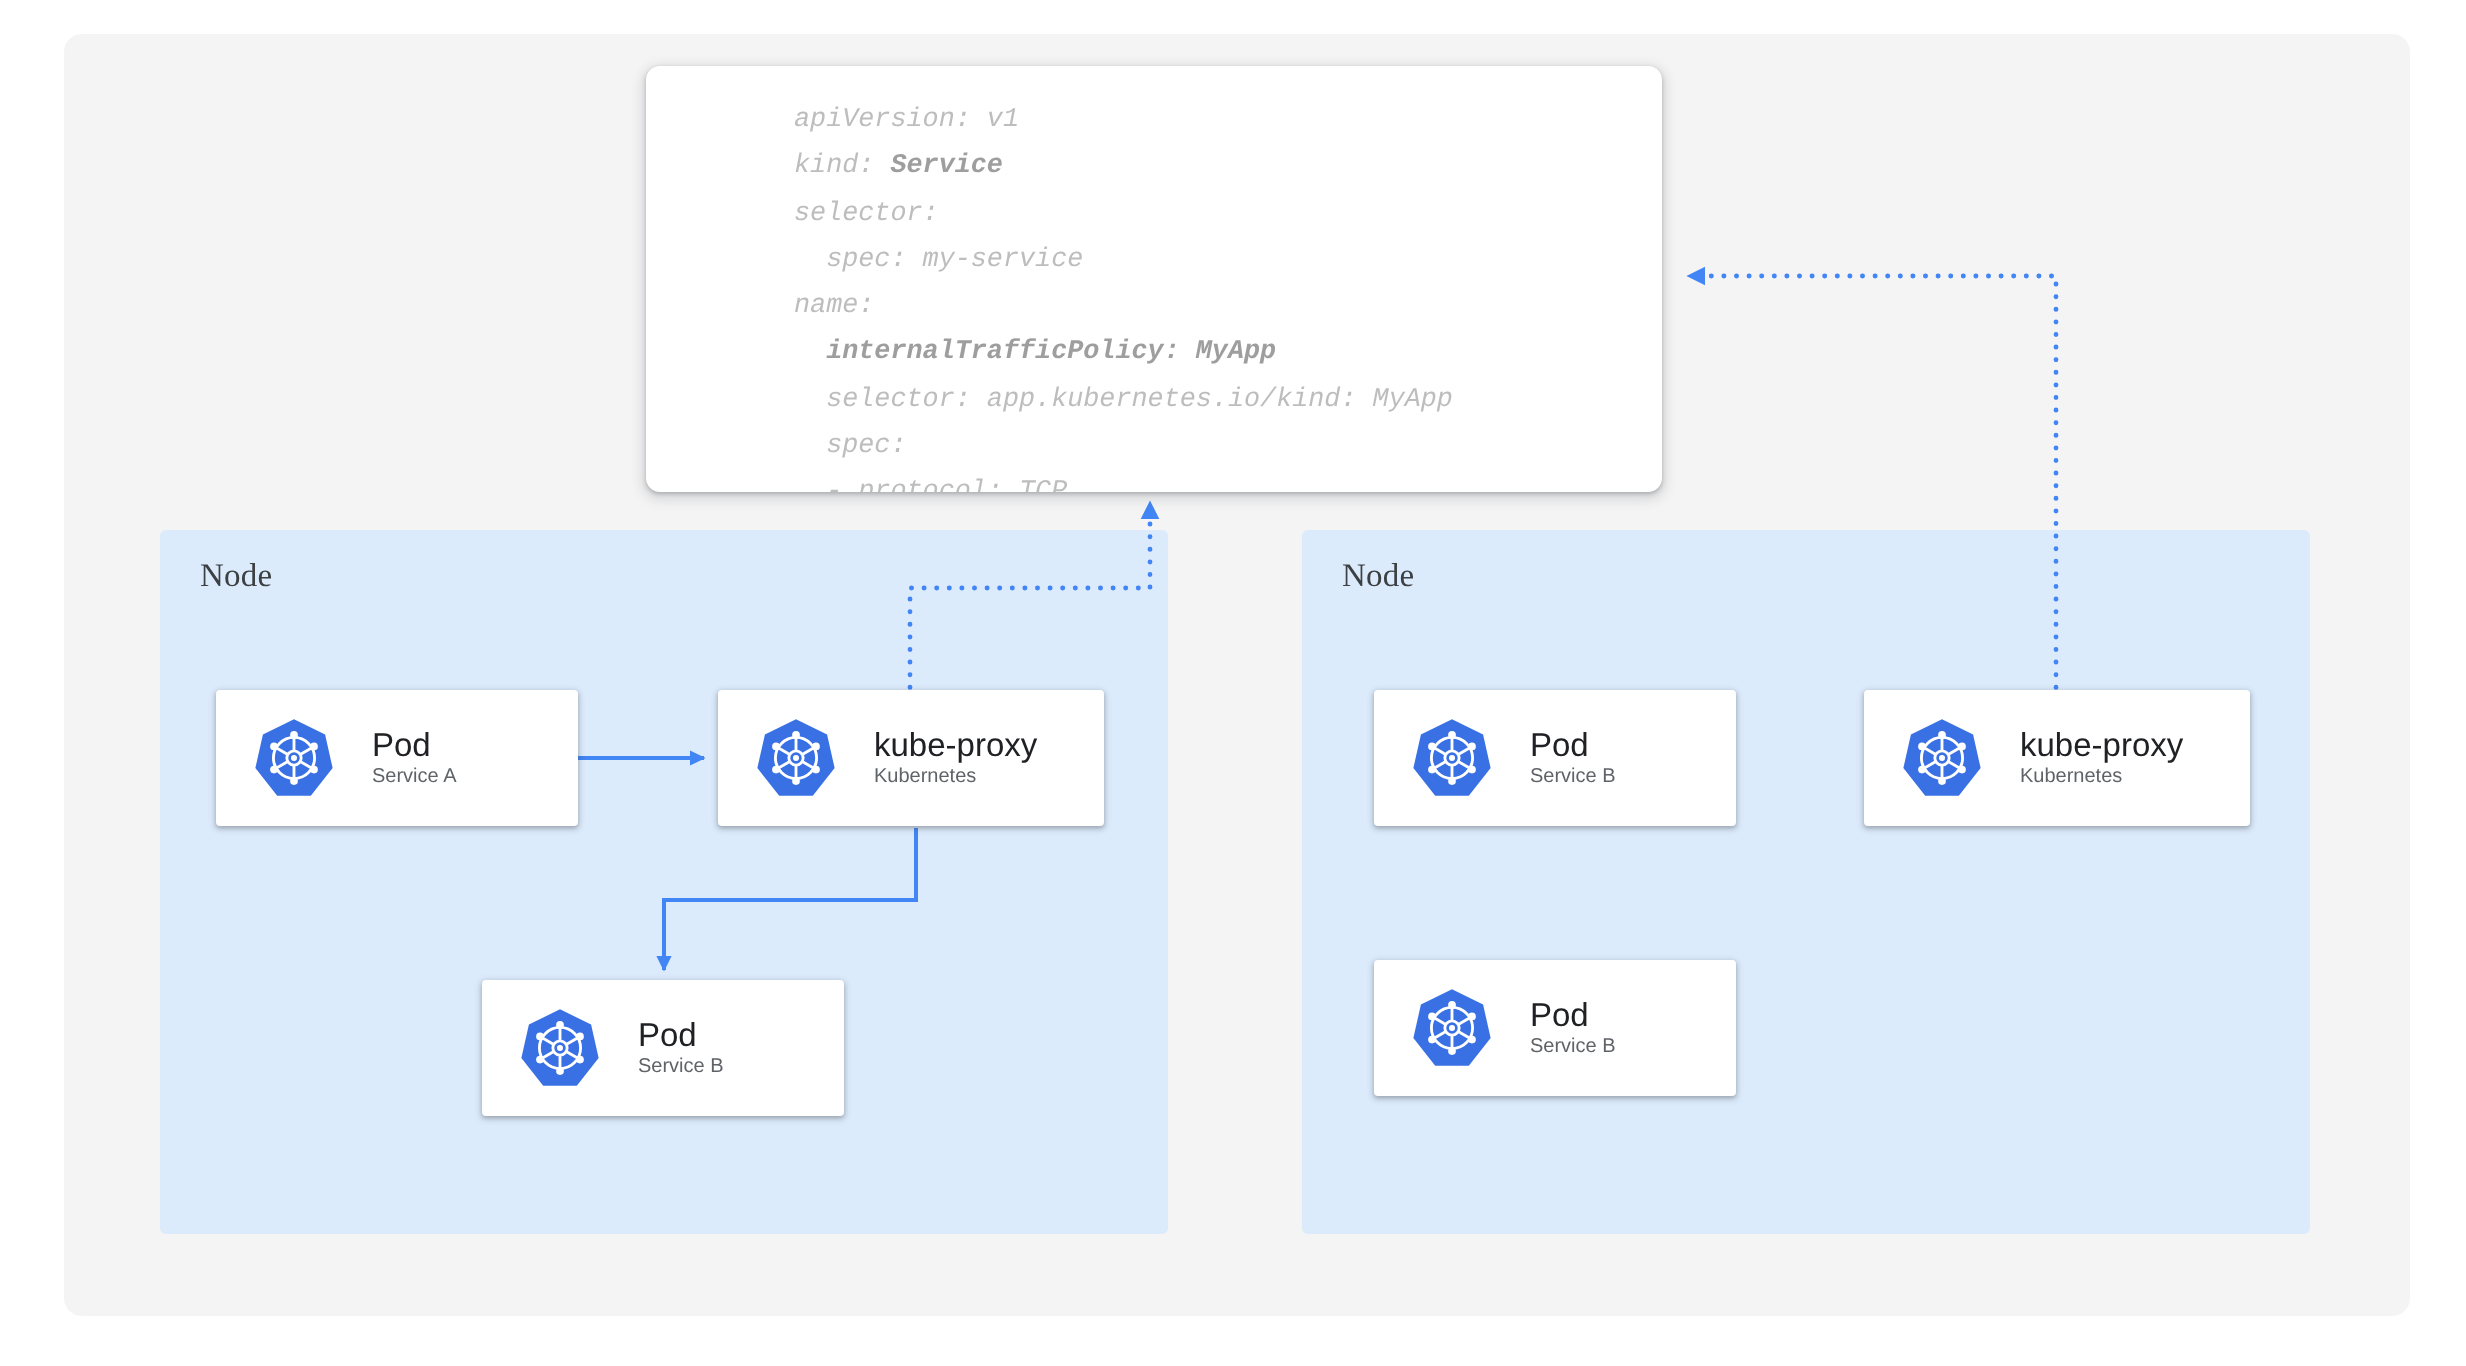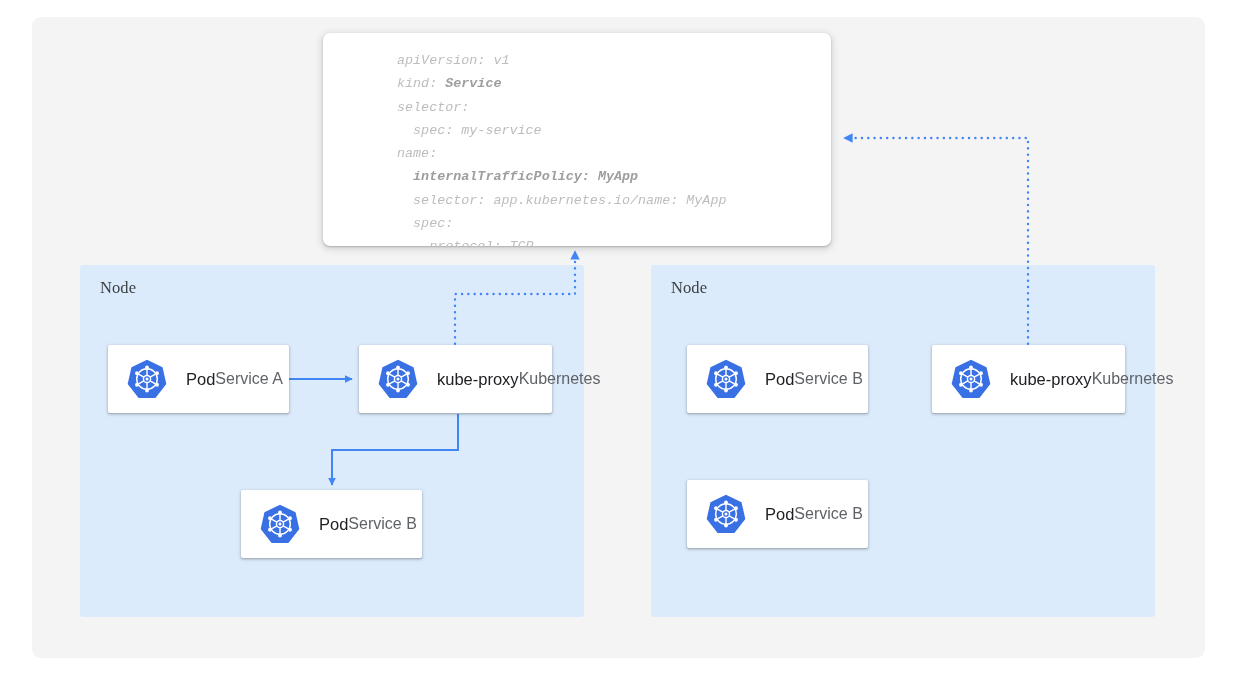--- a/index.html
+++ b/index.html
@@ -60,31 +60,31 @@
   }
   .card .k8s-ico {
     width: 42px;
     height: 42px;
     flex: 0 0 42px;
     margin-left: 18px;
   }
   .card .card-text {
     margin-left: 18px;
     display: flex;
-    flex-direction: row;
+    flex-direction: column;
     justify-content: space-between;
     line-height: 1.22;
   }
   .card .card-title {
     font-size: 16.5px;
     color: #202124;
     white-space: nowrap;
   }
   .card .card-sub {
-    font-size: 16px;
+    font-size: 10px;
     color: #5f6368;
     white-space: nowrap;
   }
 
   
   .yaml-card {
     position: absolute;
     left: 323px;
     top: 33px;
     width: 508px;
@@ -162,21 +162,21 @@
     </g>
   </svg>
 
   <div class="yaml-card">
     <div class="yaml-inner"><span>apiVersion: v1</span>
 <span>kind: <span class="b">Service</span></span>
 <span>selector:</span>
 <span>  spec: my-service</span>
 <span>name:</span>
 <span class="b">  internalTrafficPolicy: MyApp</span>
-<span>  selector: app.kubernetes.io/name: MyApp</span>
+<span>  selector: app.kubernetes.io/kind: MyApp</span>
 <span>  spec:</span>
 <span>  - protocol: TCP</span>
 
 </div>
   </div>
 
   <div class="card" id="card-pod-a" style="left:108px; top:345px; width:181px; height:68px;">
     <span class="k8s-ico">
       <svg viewBox="0 0 100 100" width="42" height="42">
         <polygon points="50,4 87,22 96,62 70,95 30,95 4,62 13,22" fill="#3970e4"></polygon>

